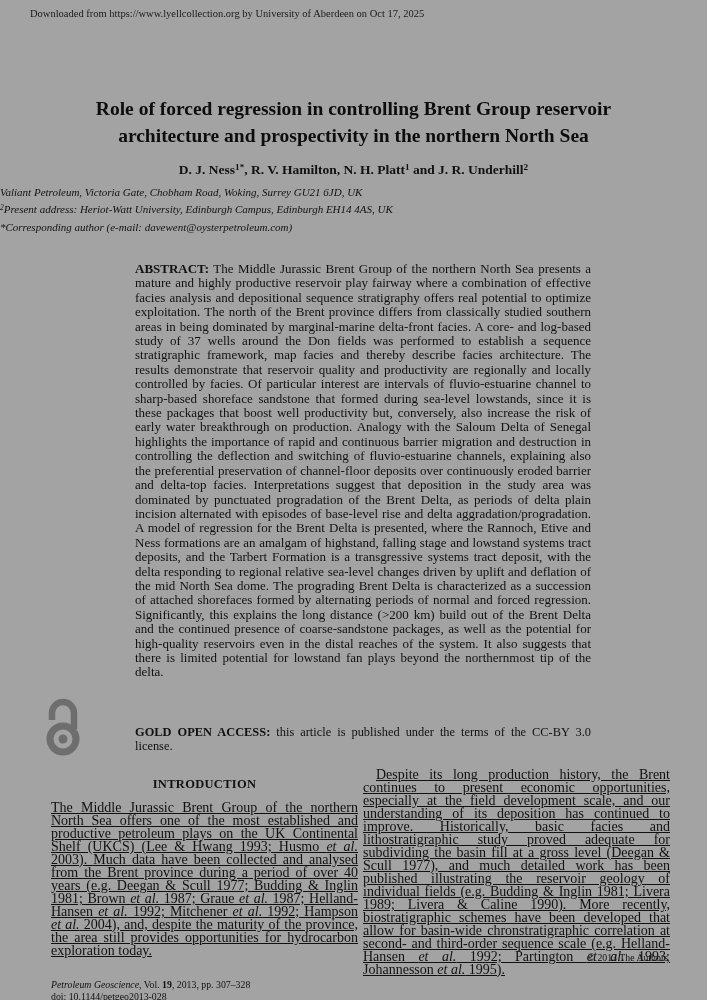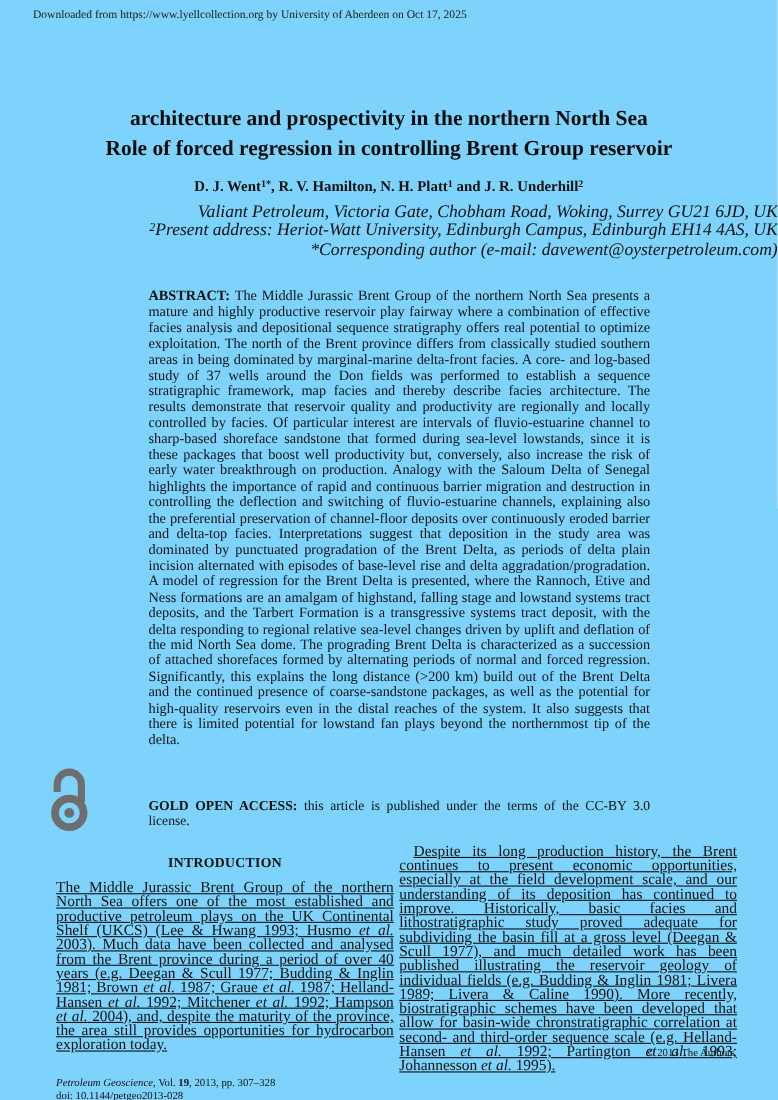--- a/index.html
+++ b/index.html
@@ -1,40 +1,40 @@
 <!DOCTYPE html>
 <html><head>
 <meta charset="utf-8">
 <style>
   html,body{margin:0;padding:0;background:#e8e8e8;}
   .page{
     position:relative;
     width:707px;height:1000px;
-    background:#7dd3fc;
+    background:#a3a3a3;
     font-family:"Liberation Serif", serif;
     color:#111111;
     overflow:hidden;
   }
   .header-note{
     position:absolute;left:30px;top:8px;
     font-size:10.5px;color:#1a1a1a;white-space:nowrap;
   }
   .title-block{
     position:absolute;left:0;right:0;top:95px;
     text-align:center;font-weight:bold;
     font-size:19.5px;line-height:27px;color:#0d0d0d;
   }
   .authors-line{
     position:absolute;left:0;right:0;top:162px;
     text-align:center;font-weight:bold;font-size:13.5px;
   }
   .affils{
     position:absolute;left:0;right:0;top:184px;
-    text-align:right;font-style:italic;
-    font-size:16px;line-height:17.4px;
+    text-align:left;font-style:italic;
+    font-size:11px;line-height:17.4px;
   }
   sup{
     font-size:68%;line-height:0;vertical-align:baseline;
     position:relative;top:-0.45em;
   }
   .abstract-block{
     position:absolute;left:135px;width:456px;top:262px;
     font-size:13px;line-height:14.4px;
     text-align:justify;
   }
@@ -67,25 +67,25 @@
   }
 </style>
 </head>
 <body>
 
 <div class="page">
 
   <div class="header-note">Downloaded from https://www.lyellcollection.org by University of Aberdeen on Oct 17, 2025</div>
 
   <div class="title-block">
+    <div>Role of forced regression in controlling Brent Group reservoir</div>
     <div>architecture and prospectivity in the northern North Sea</div>
-    <div>Role of forced regression in controlling Brent Group reservoir</div>
   </div>
 
-  <div class="authors-line"><span>D. J. Went</span><sup>1*</sup><span>, R. V. Hamilton, N. H. Platt</span><sup>1</sup><span> and J. R. Underhill</span><sup>2</sup></div>
+  <div class="authors-line"><span>D. J. Ness</span><sup>1*</sup><span>, R. V. Hamilton, N. H. Platt</span><sup>1</sup><span> and J. R. Underhill</span><sup>2</sup></div>
 
   <div class="affils">
     <div>Valiant Petroleum, Victoria Gate, Chobham Road, Woking, Surrey GU21 6JD, UK</div>
     <div><sup>2</sup><span>Present address: Heriot-Watt University, Edinburgh Campus, Edinburgh EH14 4AS, UK</span></div>
     <div>*Corresponding author (e-mail: davewent@oysterpetroleum.com)</div>
   </div>
 
   <div class="abstract-block"><span style="font-weight: bold;">ABSTRACT:</span><span> The Middle Jurassic Brent Group of the northern North Sea presents a mature and highly productive reservoir play fairway where a combination of effective facies analysis and depositional sequence stratigraphy offers real potential to optimize exploitation. The north of the Brent province differs from classically studied southern areas in being dominated by marginal-marine delta-front facies. A core- and log-based study of 37 wells around the Don fields was performed to establish a sequence stratigraphic framework, map facies and thereby describe facies architecture. The results demonstrate that reservoir quality and productivity are regionally and locally controlled by facies. Of particular interest are intervals of fluvio-estuarine channel to sharp-based shoreface sandstone that formed during sea-level lowstands, since it is these packages that boost well productivity but, conversely, also increase the risk of early water breakthrough on production. Analogy with the Saloum Delta of Senegal highlights the importance of rapid and continuous barrier migration and destruction in controlling the deflection and switching of fluvio-estuarine channels, explaining also the preferential preservation of channel-floor deposits over continuously eroded barrier and delta-top facies. Interpretations suggest that deposition in the study area was dominated by punctuated progradation of the Brent Delta, as periods of delta plain incision alternated with episodes of base-level rise and delta aggradation/progradation. A model of regression for the Brent Delta is presented, where the Rannoch, Etive and Ness formations are an amalgam of highstand, falling stage and lowstand systems tract deposits, and the Tarbert Formation is a transgressive systems tract deposit, with the delta responding to regional relative sea-level changes driven by uplift and deflation of the mid North Sea dome. The prograding Brent Delta is characterized as a succession of attached shorefaces formed by alternating periods of normal and forced regression. Significantly, this explains the long distance (&gt;200 km) build out of the Brent Delta and the continued presence of coarse-sandstone packages, as well as the potential for high-quality reservoirs even in the distal reaches of the system. It also suggests that there is limited potential for lowstand fan plays beyond the northernmost tip of the delta.</span></div>
 
   <div class="oa-icon">

